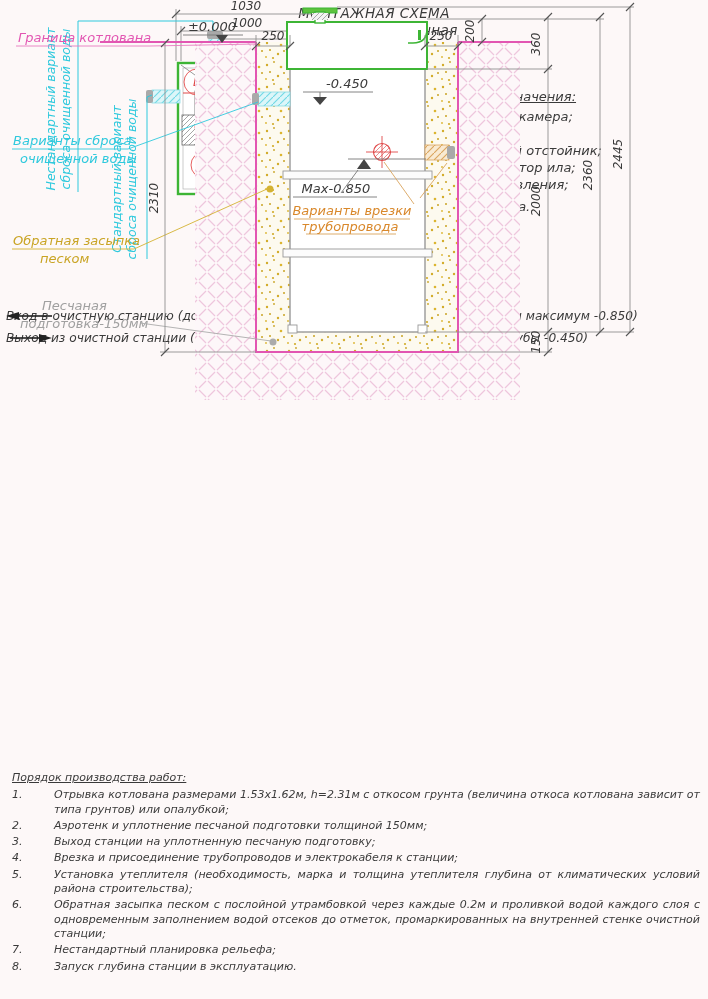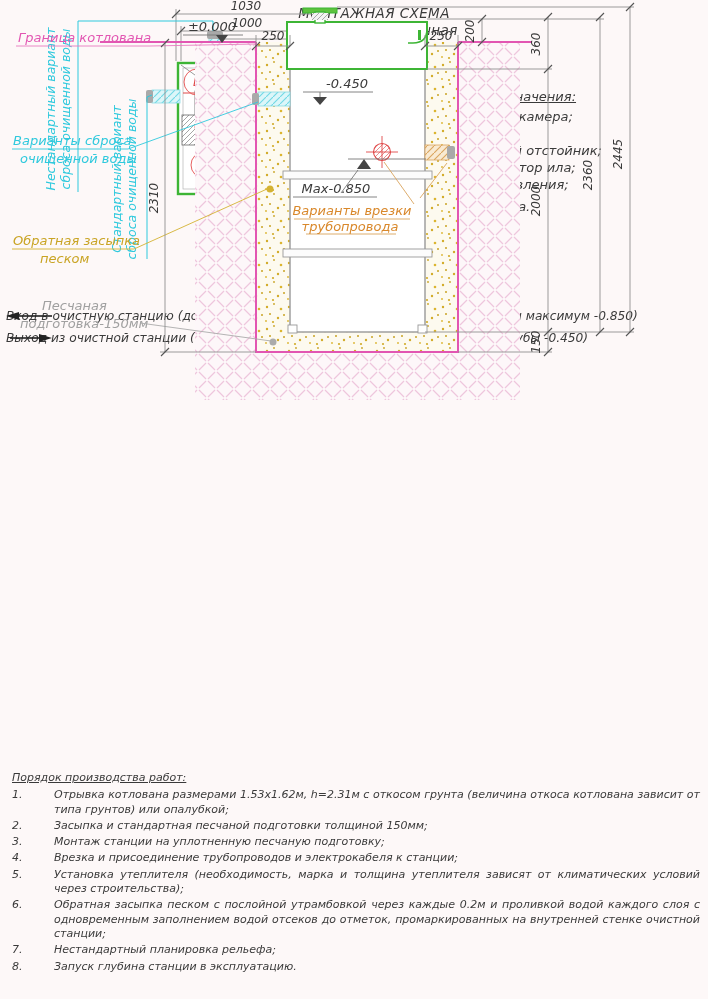--- a/index.html
+++ b/index.html
@@ -301,33 +301,33 @@
   </svg>
 
   <div class="procedure">
     <div class="proc-title">Порядок производства работ:</div>
     <div class="prow">
         <span class="pn">1.</span>
         <span class="pt">Отрывка котлована размерами 1.53х1.62м, h=2.31м с откосом грунта (величина откоса котлована зависит от типа грунтов) или опалубкой;</span>
       </div>
     <div class="prow">
         <span class="pn">2.</span>
-        <span class="pt">Засыпка и стандартная песчаной подготовки толщиной 150мм;</span>
+        <span class="pt">Аэротенк и уплотнение песчаной подготовки толщиной 150мм;</span>
       </div>
     <div class="prow">
         <span class="pn">3.</span>
-        <span class="pt">Монтаж станции на уплотненную песчаную подготовку;</span>
+        <span class="pt">Выход станции на уплотненную песчаную подготовку;</span>
       </div>
     <div class="prow">
         <span class="pn">4.</span>
         <span class="pt">Врезка и присоединение трубопроводов и электрокабеля к станции;</span>
       </div>
     <div class="prow">
         <span class="pn">5.</span>
-        <span class="pt">Установка утеплителя (необходимость, марка и толщина утеплителя зависят от климатических условий через строительства);</span>
+        <span class="pt">Установка утеплителя (необходимость, марка и толщина утеплителя глубина от климатических условий района строительства);</span>
       </div>
     <div class="prow">
         <span class="pn">6.</span>
         <span class="pt">Обратная засыпка песком с послойной утрамбовкой через каждые 0.2м и проливкой водой каждого слоя с одновременным заполнением водой отсеков до отметок, промаркированных на внутренней стенке очистной станции;</span>
       </div>
     <div class="prow">
         <span class="pn">7.</span>
         <span class="pt">Нестандартный планировка рельефа;</span>
       </div>
     <div class="prow">

